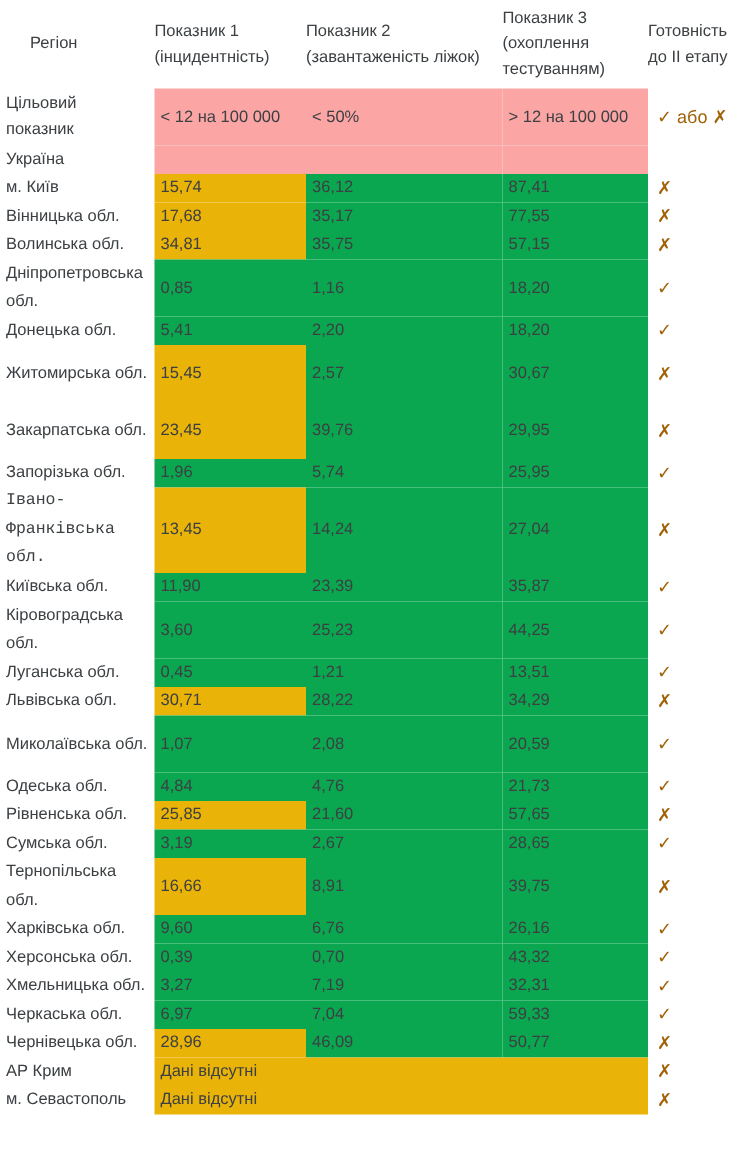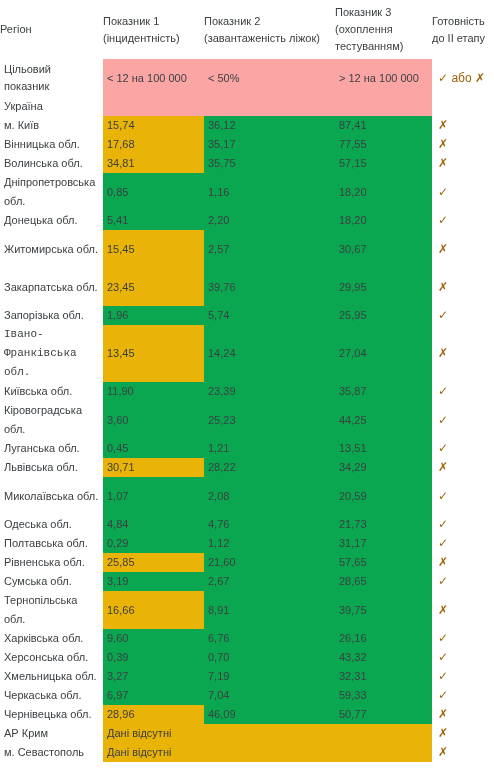--- a/index.html
+++ b/index.html
@@ -30,21 +30,21 @@
 
   thead th {
     font-weight: normal;
     text-align: left;
     vertical-align: middle;
     padding: 4px 4px 4px 0;
     line-height: 17px;
     color: #3c4043;
     font-size: 11px;
   }
-  thead th.region-head { padding-left: 0; }
+  thead th.region-head { padding-left: 20px; }
 
   tbody td {
     padding: 0 4px 0 0;
     line-height: 19px;
     vertical-align: middle;
     font-size: 11px;
     color: #3c4043;
     height: 19px;
   }
   td.region {
@@ -223,27 +223,20 @@
         <td class="ready"><span class="mark">✓</span></td>
       </tr>
       <tr>
         <td class="region">Одеська обл.</td>
         <td class="val bg-green">4,84</td>
         <td class="val bg-green">4,76</td>
         <td class="val bg-green">21,73</td>
         <td class="ready"><span class="mark">✓</span></td>
       </tr>
       <tr>
-        <td class="region">Полтавська обл.</td>
-        <td class="val bg-green">0,29</td>
-        <td class="val bg-green">1,12</td>
-        <td class="val bg-green">31,17</td>
-        <td class="ready"><span class="mark">✓</span></td>
-      </tr>
-      <tr>
         <td class="region">Рівненська обл.</td>
         <td class="val bg-yellow">25,85</td>
         <td class="val bg-green">21,60</td>
         <td class="val bg-green">57,65</td>
         <td class="ready"><span class="mark">✗</span></td>
       </tr>
       <tr>
         <td class="region">Сумська обл.</td>
         <td class="val bg-green">3,19</td>
         <td class="val bg-green">2,67</td>

